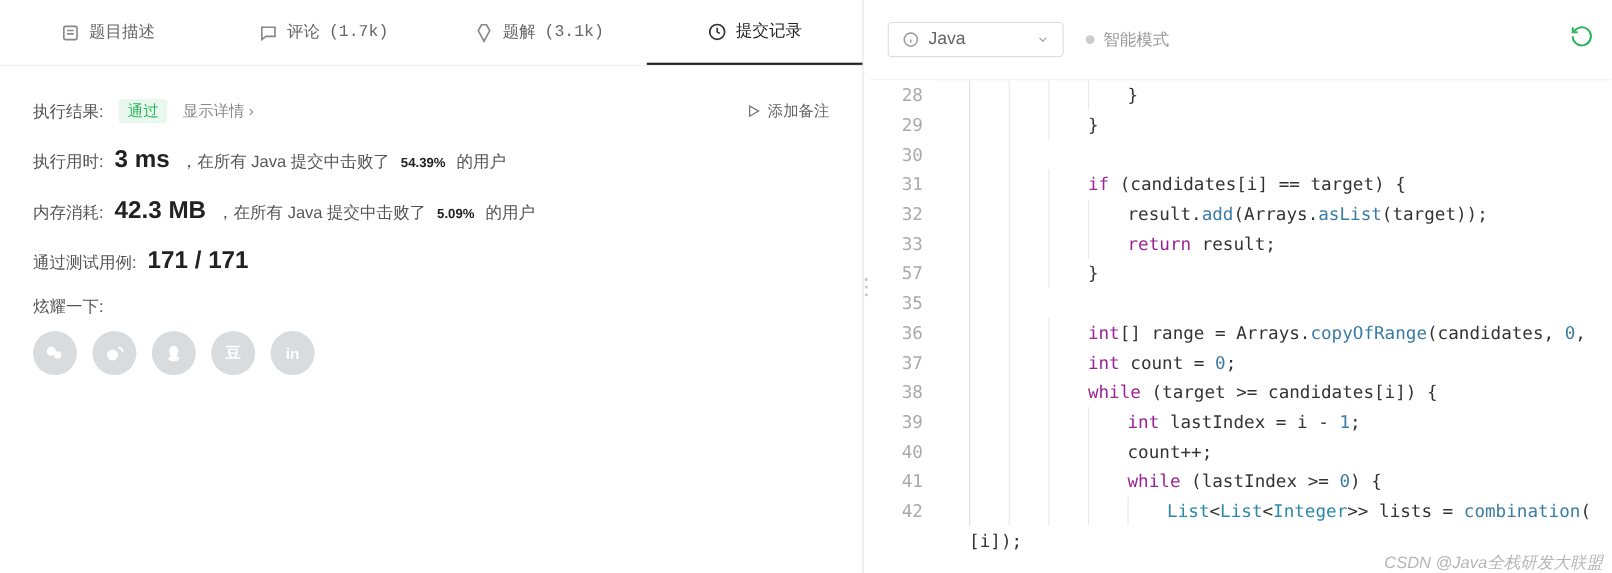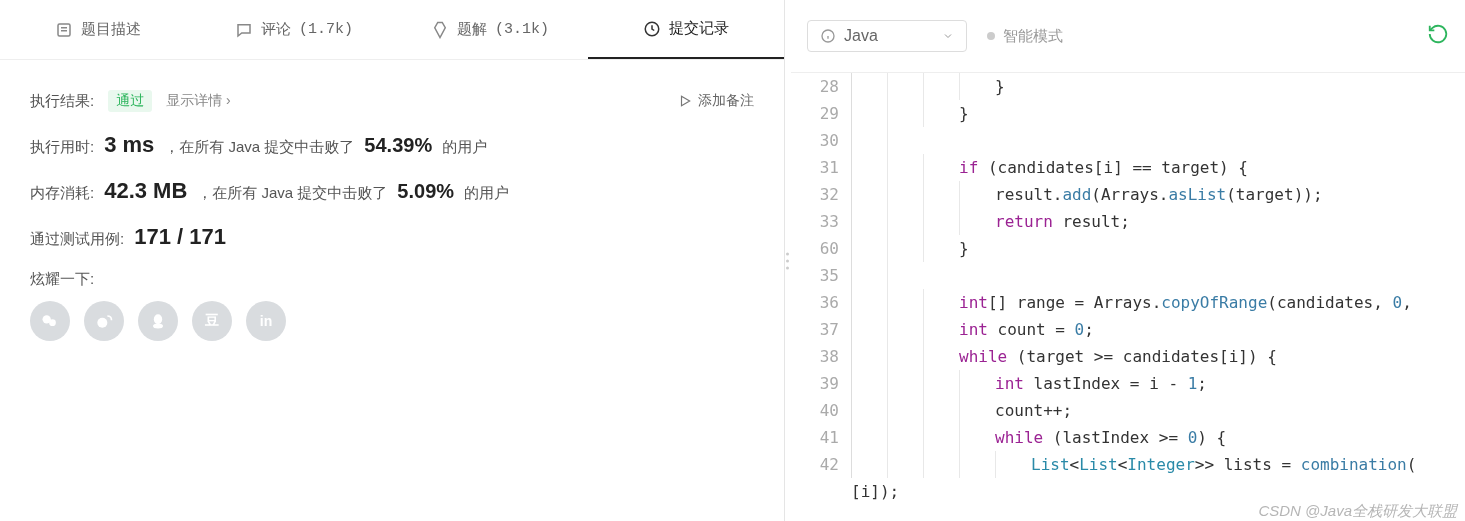--- a/index.html
+++ b/index.html
@@ -13,34 +13,34 @@
 .result-panel { padding: 30px 30px 20px 30px; }
 .result-row { display: flex; align-items: center; margin-bottom: 20px; }
 .result-label { color: #555; font-size: 15px; margin-right: 14px; }
 .pass-badge { color: #2db55d; background: #e9f8ee; padding: 2px 8px; border-radius: 3px; font-size: 14px; margin-right: 14px; }
 .detail-link { color: #888; font-size: 14px; cursor: pointer; }
 .add-note { margin-left: auto; color: #666; font-size: 14px; cursor: pointer; display: flex; align-items: center; gap: 6px; }
 .metric-row { margin-bottom: 20px; color: #555; font-size: 15px; display:flex; align-items:baseline; gap:10px; flex-wrap:wrap;}
 .metric-label { color:#555; }
 .metric-value { font-size: 22px; font-weight: 600; color: #222; }
 .metric-text { color: #555; }
-.metric-pct { font-size: 20px; font-weight: 600; color: #222; }
+.metric-pct { font-size: 12px; font-weight: 600; color: #222; }
 .share-label { color: #555; font-size: 15px; margin-bottom: 12px; }
 .share-icons { display: flex; gap: 14px; margin-bottom: 24px; }
 .share-icon { width: 40px; height: 40px; border-radius: 50%; background: #d9dcdf; display: flex; align-items: center; justify-content: center; color: #fff; cursor:pointer; font-size: 14px; font-weight:600; }
 .write-btn { width: 720px; height: 42px; background: #2e7bf6; color: #fff; border: none; border-radius: 4px; font-size: 16px; display: flex; align-items: center; justify-content: center; gap: 8px; cursor: pointer; }
 .right-panel { flex: 1; display: flex; flex-direction: column; }
 .editor-toolbar { height: 73px; display: flex; align-items: center; padding: 0 16px; gap: 20px; border-bottom: 1px solid #eee; }
 .lang-select { display: flex; align-items: center; gap: 8px; border: 1px solid #ddd; border-radius: 4px; padding: 6px 12px; color: #666; cursor: pointer; width: 160px; justify-content: space-between; }
 .lang-left { display:flex; gap:8px; align-items:center; }
 .mode-indicator { display: flex; align-items: center; gap: 8px; color: #999; font-size: 15px; }
 .dot { width: 8px; height: 8px; border-radius: 50%; background: #ccc; }
 .toolbar-right { margin-left: auto; display:flex; align-items:center; }
 .reset-icon { color: #2db55d; font-size: 20px; cursor:pointer; }
-.code-editor { flex: 1; display: flex; font-family: "Consolas", "Monaco", monospace; font-size: 16px; line-height: 27px; overflow: hidden; position: relative; }
+.code-editor { flex: 1; display: flex; font-family: "Consolas", "Monaco", monospace; font-size: 16px; line-height: 27px; overflow: hidden; position: relative; gap: 30px; }
 .gutter { width: 60px; text-align: right; padding-right: 12px; color: #aaa; user-select: none; background:#fff; }
 .gutter div { height: 27px; }
 .code-lines { flex: 1; white-space: pre; color: #333; position:relative; }
 .code-lines .line { height: 27px; display:flex; }
 .indent-guide { border-left: 1px solid #e8e8e8; display:inline-block; width: 36px; height:27px; flex-shrink:0; }
 .indent-guide.first { border-left: 1px solid #ddd; }
 .kw { color: #9b2393; }
 .fn { color: #3a7ca5; }
 .cls { color: #2a8aa8; }
 .num { color: #3a7ca5; }
@@ -193,21 +193,21 @@
     </div>
 
     <div class="code-editor">
       <div class="gutter" id="gutter">
           <div>28</div>
           <div>29</div>
           <div>30</div>
           <div>31</div>
           <div>32</div>
           <div>33</div>
-          <div>60</div>
+          <div>57</div>
           <div>35</div>
           <div>36</div>
           <div>37</div>
           <div>38</div>
           <div>39</div>
           <div>40</div>
           <div>41</div>
           <div>42</div>
           <div></div>
         </div>

